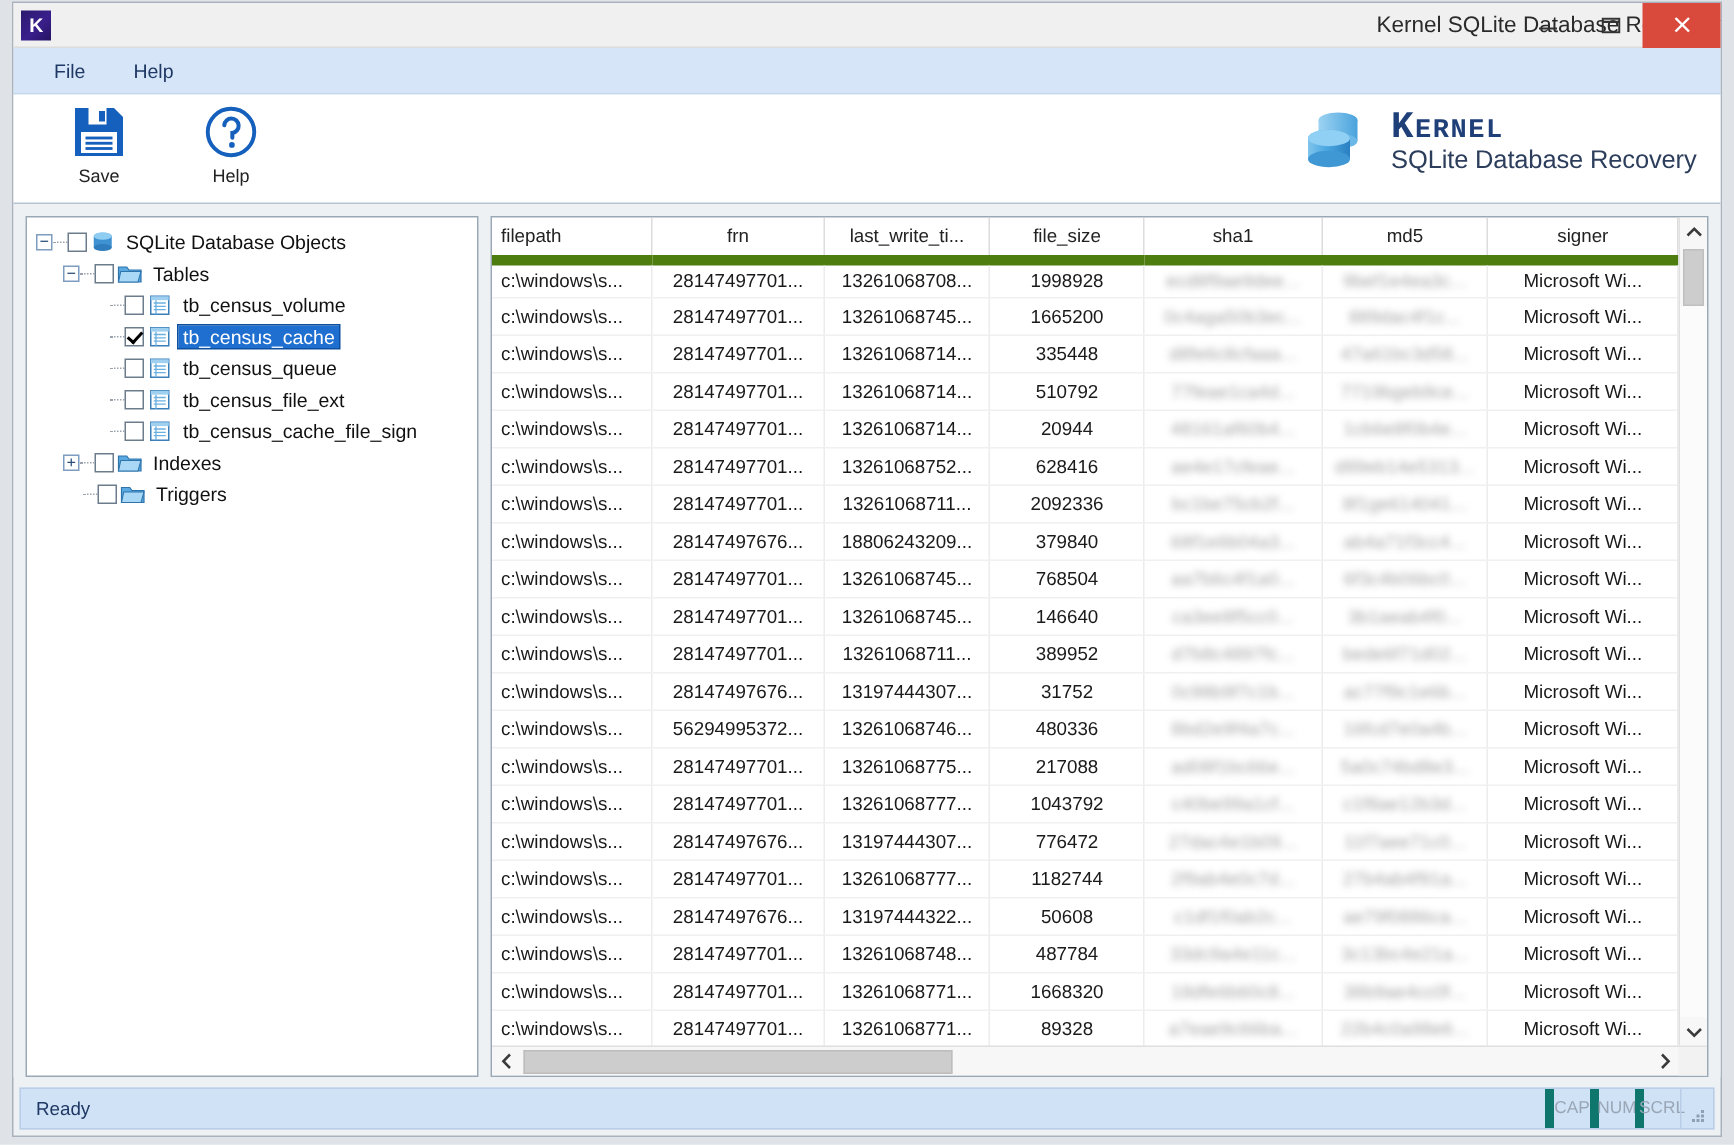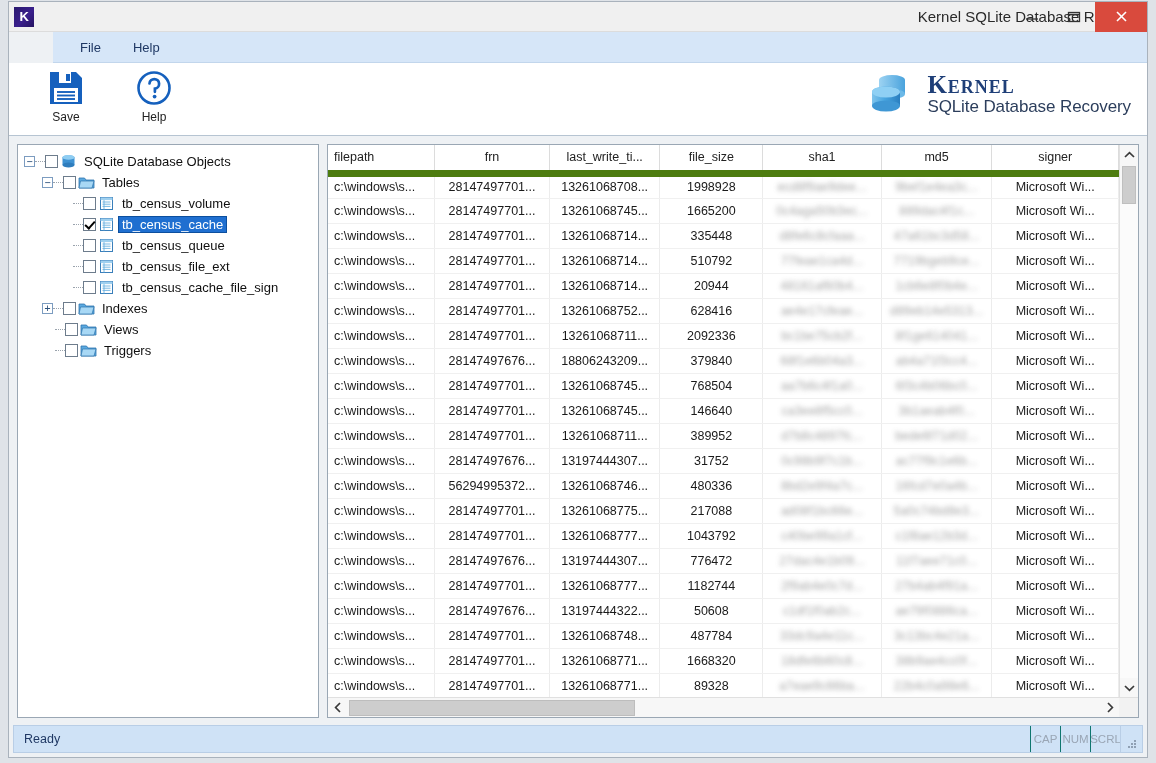--- a/index.html
+++ b/index.html
@@ -78,21 +78,20 @@
   
   #menu-bar {
     height: 31px;
     background: #d6e6f8;
     border-bottom: 1px solid #c2d6ec;
     display: flex;
     align-items: center;
     padding-left: 22px;
     gap: 22px;
     flex: none;
-    margin-left: 44px;
   }
   .menu-item {
     font-size: 13px;
     color: #1f3864;
     padding: 3px 5px;
     cursor: default;
   }
 
   
   #toolbar {
@@ -129,21 +128,21 @@
     display: flex;
     align-items: center;
     gap: 9px;
   }
   #brand-text { display: flex; flex-direction: column; line-height: 1.05; }
   #brand-name {
     font-size: 25px;
     color: #1f3f78;
     font-variant: small-caps;
     letter-spacing: 1px;
-    font-family: Liberation Serif, serif;
+    font-family: Liberation Mono, monospace;
     font-weight: bold;
   }
   #brand-sub {
     font-size: 17px;
     color: #2c3e5c;
     letter-spacing: -0.1px;
   }
 
   
   #main {
@@ -346,21 +345,21 @@
     height: 100%;
   }
   .ind {
     width: 30px;
     height: 100%;
     display: flex;
     align-items: center;
     justify-content: center;
     font-size: 11.5px;
     color: #9aa6b5;
-    border-left: 1px solid #0f766e;
+    border-left: 6px solid #0f766e;
     cursor: default;
   }
   #resize-grip {
     width: 20px; height: 100%;
     display: flex; align-items: flex-end; justify-content: flex-end;
     padding: 0 2px 2px 0;
     border-left: 1px solid #b9cee6;
     cursor: default;
   }
 </style>
@@ -587,31 +586,20 @@
           </div>
           <div class="tnode">
             <div class="lead" style="width: 18px;"></div>
             <div class="lead" style="width: 13px;"></div>
             <div class="hline"></div>
             <div class="cbox"></div>
             <div class="nicon"><svg width="17" height="15" viewBox="0 0 17 15">
                 <path d="M1 3 H6.5 L8 5 H16 V13 H1 Z" fill="#5aa9e0" stroke="#2d74ad" stroke-width="0.8"></path>
                 <path d="M2.5 6 H16 L14 13 H1 Z" fill="#a8d8f5" stroke="#2d74ad" stroke-width="0.7"></path>
               </svg></div>
-            <div class="tlabel">Views</div>
-          </div>
-          <div class="tnode">
-            <div class="lead" style="width: 18px;"></div>
-            <div class="lead" style="width: 13px;"></div>
-            <div class="hline"></div>
-            <div class="cbox"></div>
-            <div class="nicon"><svg width="17" height="15" viewBox="0 0 17 15">
-                <path d="M1 3 H6.5 L8 5 H16 V13 H1 Z" fill="#5aa9e0" stroke="#2d74ad" stroke-width="0.8"></path>
-                <path d="M2.5 6 H16 L14 13 H1 Z" fill="#a8d8f5" stroke="#2d74ad" stroke-width="0.7"></path>
-              </svg></div>
             <div class="tlabel">Triggers</div>
           </div>
         </div>
     </div>
 
     <div id="grid-panel">
       <div id="grid-top">
         <div id="grid-scrollarea">
           <table class="grid">
             <colgroup id="grid-colgroup">

